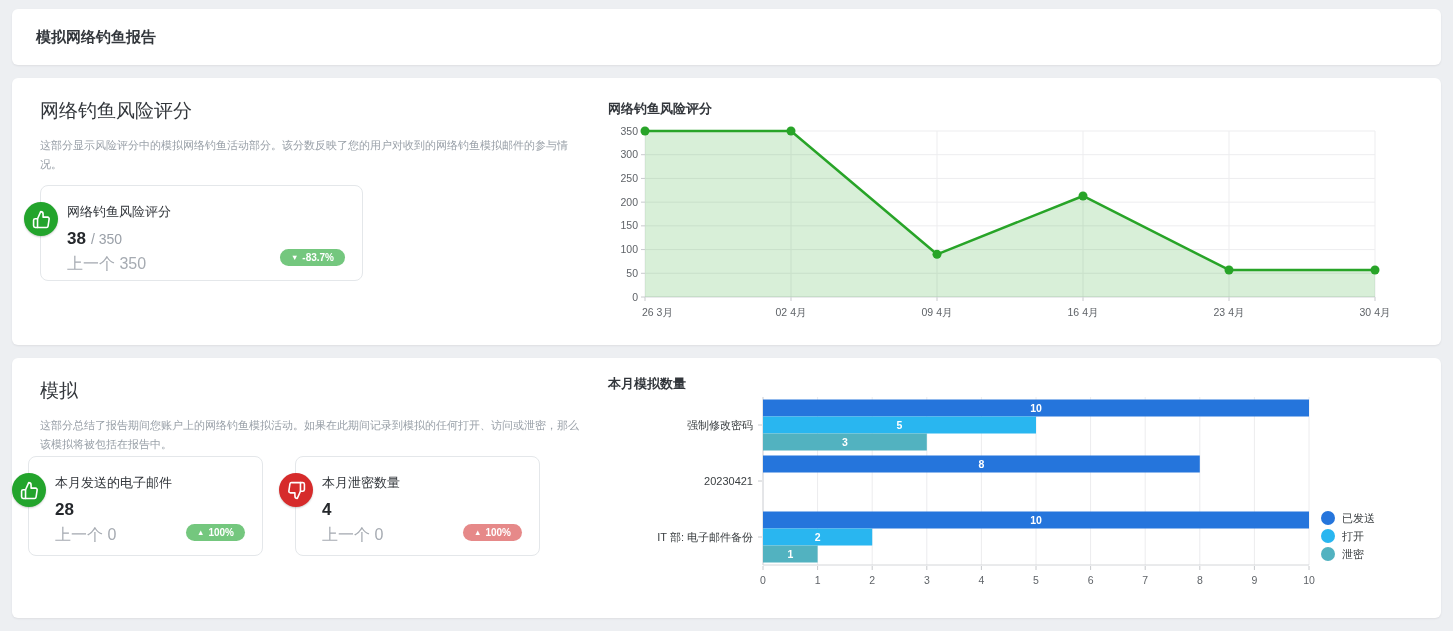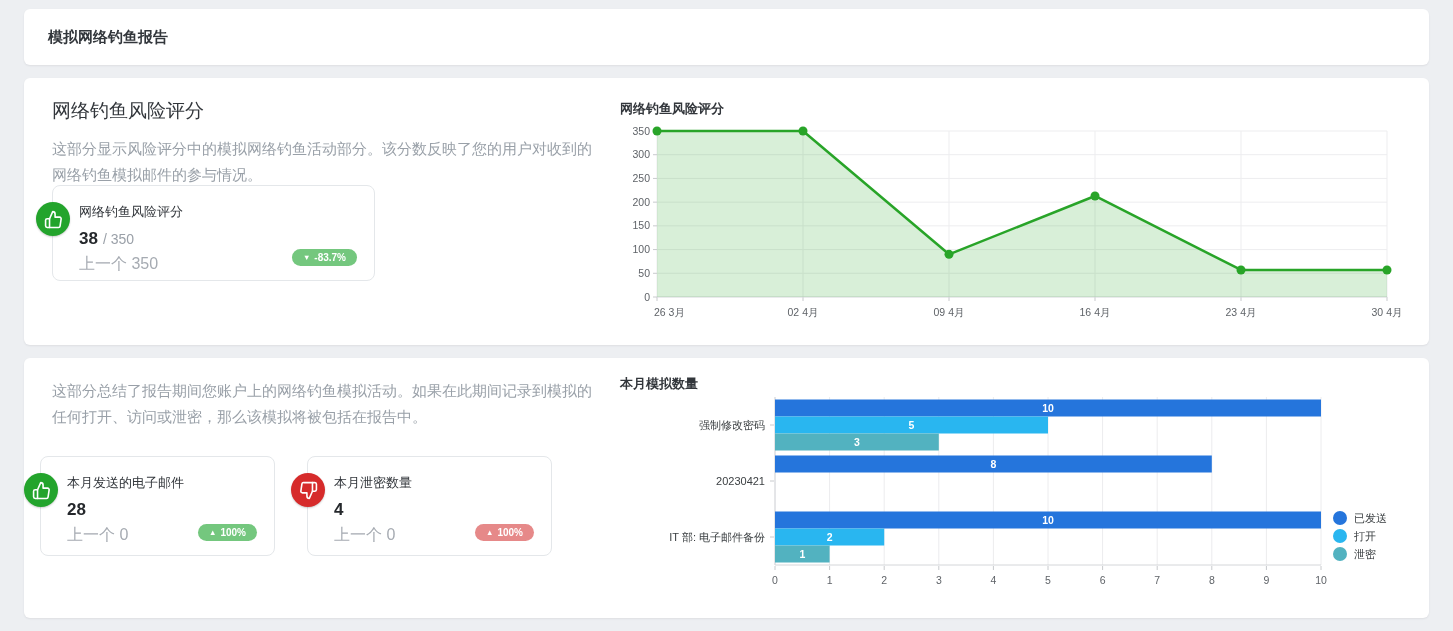--- a/index.html
+++ b/index.html
@@ -7,30 +7,30 @@
   body {
     background:#edeff2;
     font-family:"Liberation Sans","DejaVu Sans",sans-serif;
     color:#32363b;
     overflow:hidden;
   }
   .card {
     background:#fff;
     border-radius:6px;
     box-shadow:0 1px 2px rgba(33,40,48,.08);
-    margin:0 24px;
+    margin:0 12px;
   }
   .header-card { height:56px; margin-top:9px; margin-bottom:13px; display:flex; align-items:center; padding:0 24px; }
   .header-card h1 { font-size:15px; font-weight:600; }
   .section { position:relative; }
   #section-risk { height:267px; margin-bottom:13px;padding-left:35px; }
   #section-sim  { height:260px; }
   .section-left { position:absolute; left:28px; top:20px; width:548px; }
   .section-left h2 { font-size:19px; font-weight:500; margin-bottom:12px; }
-  .section-left p { font-size:15px; line-height:1.7; color:#99a0a8; }
+  .section-left p { font-size:11px; line-height:1.7; color:#99a0a8; }
   .stat-card {
     position:absolute;
     background:#fff;
     border:1px solid #e4e7ea;
     border-radius:8px;
     padding:17px 18px 14px 26px;
   }
   .icon-circle {
     position:absolute; left:-17px; top:16px;
     width:34px; height:34px; border-radius:50%;
@@ -139,20 +139,21 @@
       <text x="341" y="224" font-size="10.5" fill="#5f6368" text-anchor="middle">09 4月</text>
       <text x="487" y="224" font-size="10.5" fill="#5f6368" text-anchor="middle">16 4月</text>
       <text x="633" y="224" font-size="10.5" fill="#5f6368" text-anchor="middle">23 4月</text>
       <text x="779" y="224" font-size="10.5" fill="#5f6368" text-anchor="middle">30 4月</text>
       <text x="12" y="21" font-size="13" fill="#32363b" font-weight="600">网络钓鱼风险评分</text>
     </svg>
 </div>
 
 <div class="card section" id="section-sim">
   <div class="section-left">
+    <h2>模拟</h2>
     <p>这部分总结了报告期间您账户上的网络钓鱼模拟活动。如果在此期间记录到模拟的任何打开、访问或泄密，那么该模拟将被包括在报告中。</p>
   </div>
 
   <div class="stat-card" style="left:16px; top:98px; width:235px; height:100px;">
     <span class="icon-circle green">
       <svg viewBox="0 0 24 24" fill="none" stroke="#ffffff" stroke-width="2" stroke-linecap="round" stroke-linejoin="round">
         <path d="M14 9V5a3 3 0 0 0-3-3l-4 9v11h11.28a2 2 0 0 0 2-1.7l1.38-9a2 2 0 0 0-2-2.3z"></path>
         <path d="M7 22H4a2 2 0 0 1-2-2v-7a2 2 0 0 1 2-2h3"></path>
       </svg>
     </span>

